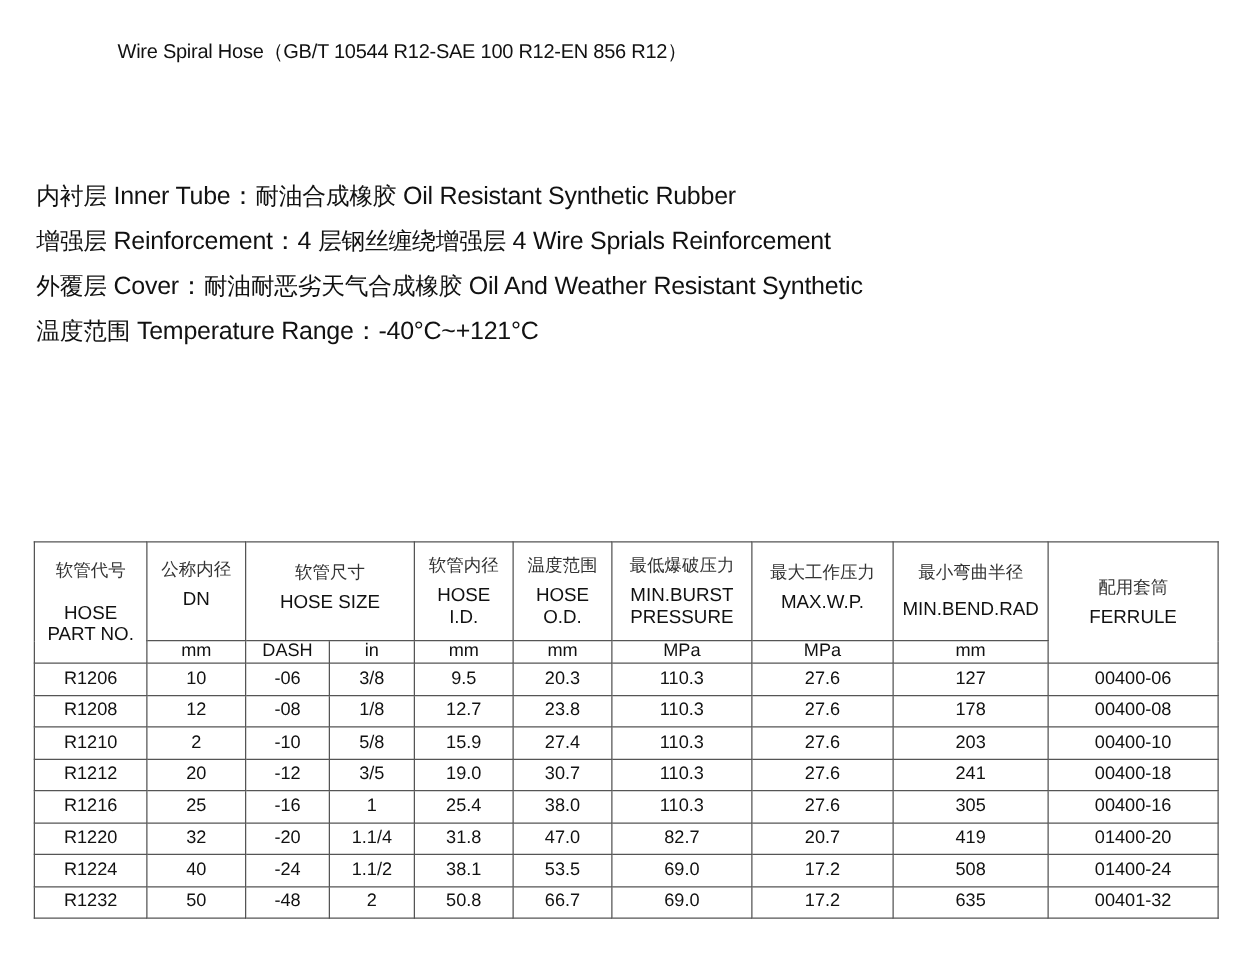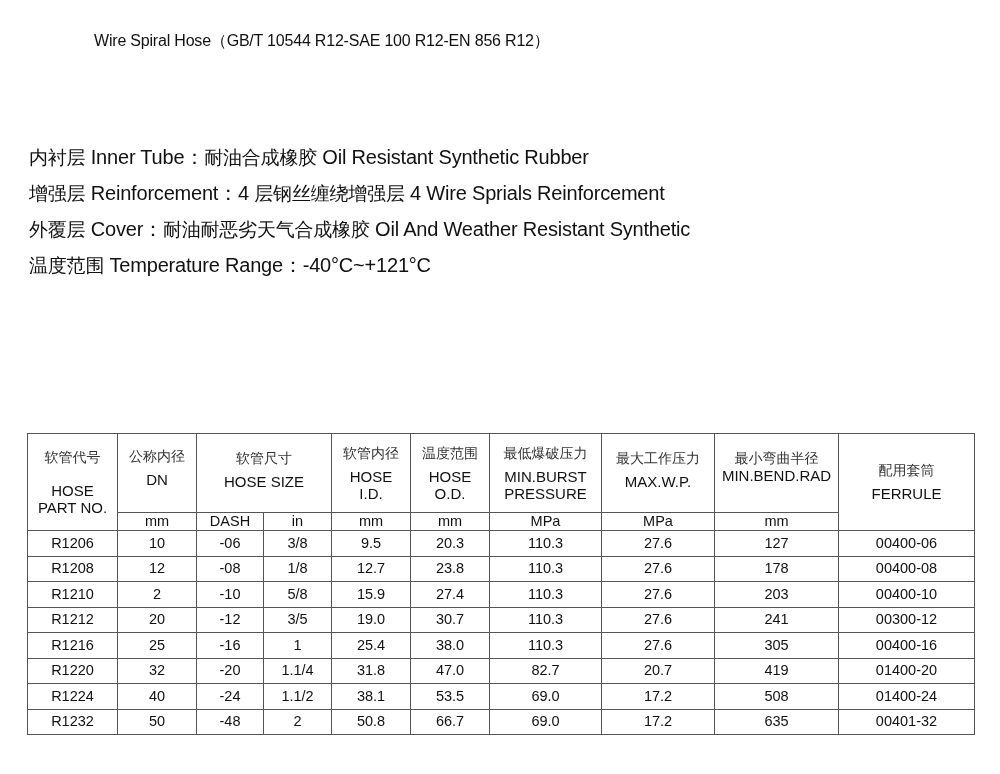--- a/index.html
+++ b/index.html
@@ -71,21 +71,21 @@
       <span class="hcn">最低爆破压力</span>
       <span class="hen" style="margin-top:6px">MIN.BURST</span>
       <span class="hen">PRESSURE</span>
     </td>
     <td style="vertical-align:top;padding-top:16px">
       <span class="hcn">最大工作压力</span>
       <span class="hen" style="margin-top:6px">MAX.W.P.</span>
     </td>
     <td style="vertical-align:top;padding-top:16px">
       <span class="hcn">最小弯曲半径</span>
-      <span class="hen" style="margin-top:0">MIN.BEND.RAD</span>
+      <span class="hen" style="margin-top:12px">MIN.BEND.RAD</span>
     </td>
     <td rowspan="2">
       <span class="hcn">配用套筒</span>
       <span class="hen" style="margin-top:6px">FERRULE</span>
     </td>
   </tr>
   <tr style="height:17px">
     <td>mm</td>
     <td>DASH</td>
     <td>in</td>
@@ -136,21 +136,21 @@
     <tr class="data">
         <td>R1212</td>
         <td>20</td>
         <td>-12</td>
         <td>3/5</td>
         <td>19.0</td>
         <td>30.7</td>
         <td>110.3</td>
         <td>27.6</td>
         <td>241</td>
-        <td>00300-12</td>
+        <td>00400-18</td>
       </tr>
     <tr class="data">
         <td>R1216</td>
         <td>25</td>
         <td>-16</td>
         <td>1</td>
         <td>25.4</td>
         <td>38.0</td>
         <td>110.3</td>
         <td>27.6</td>

